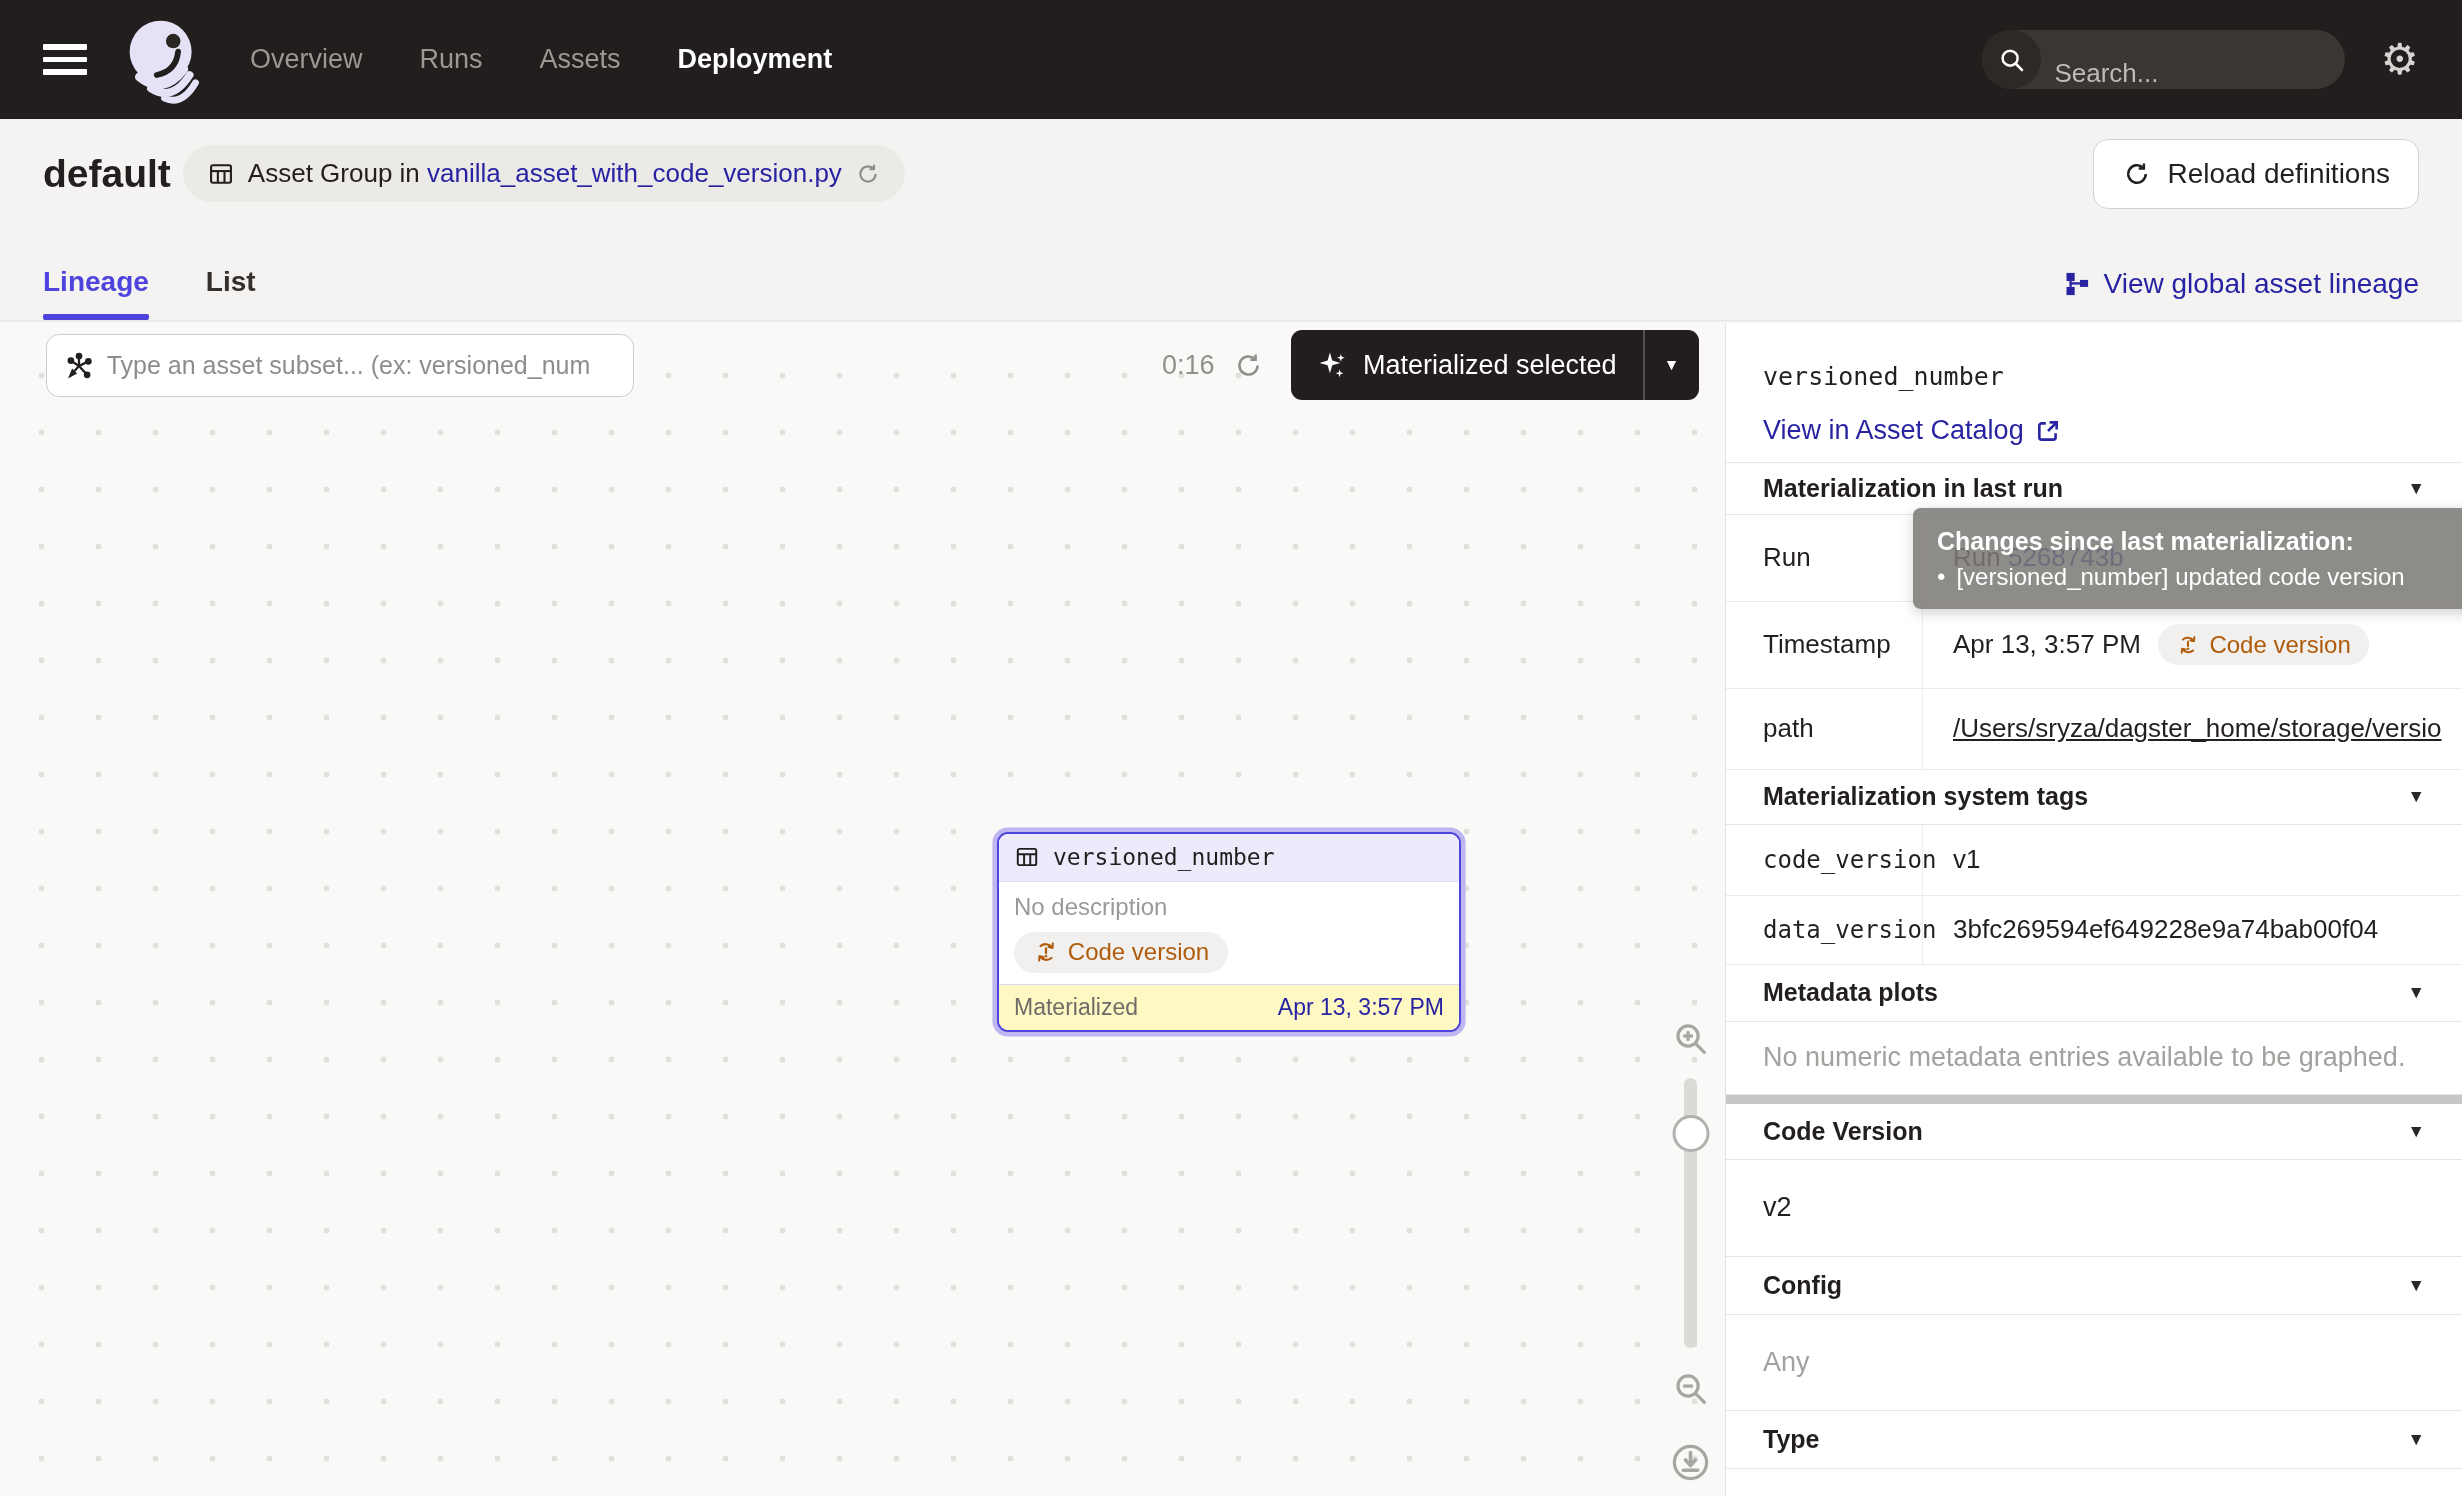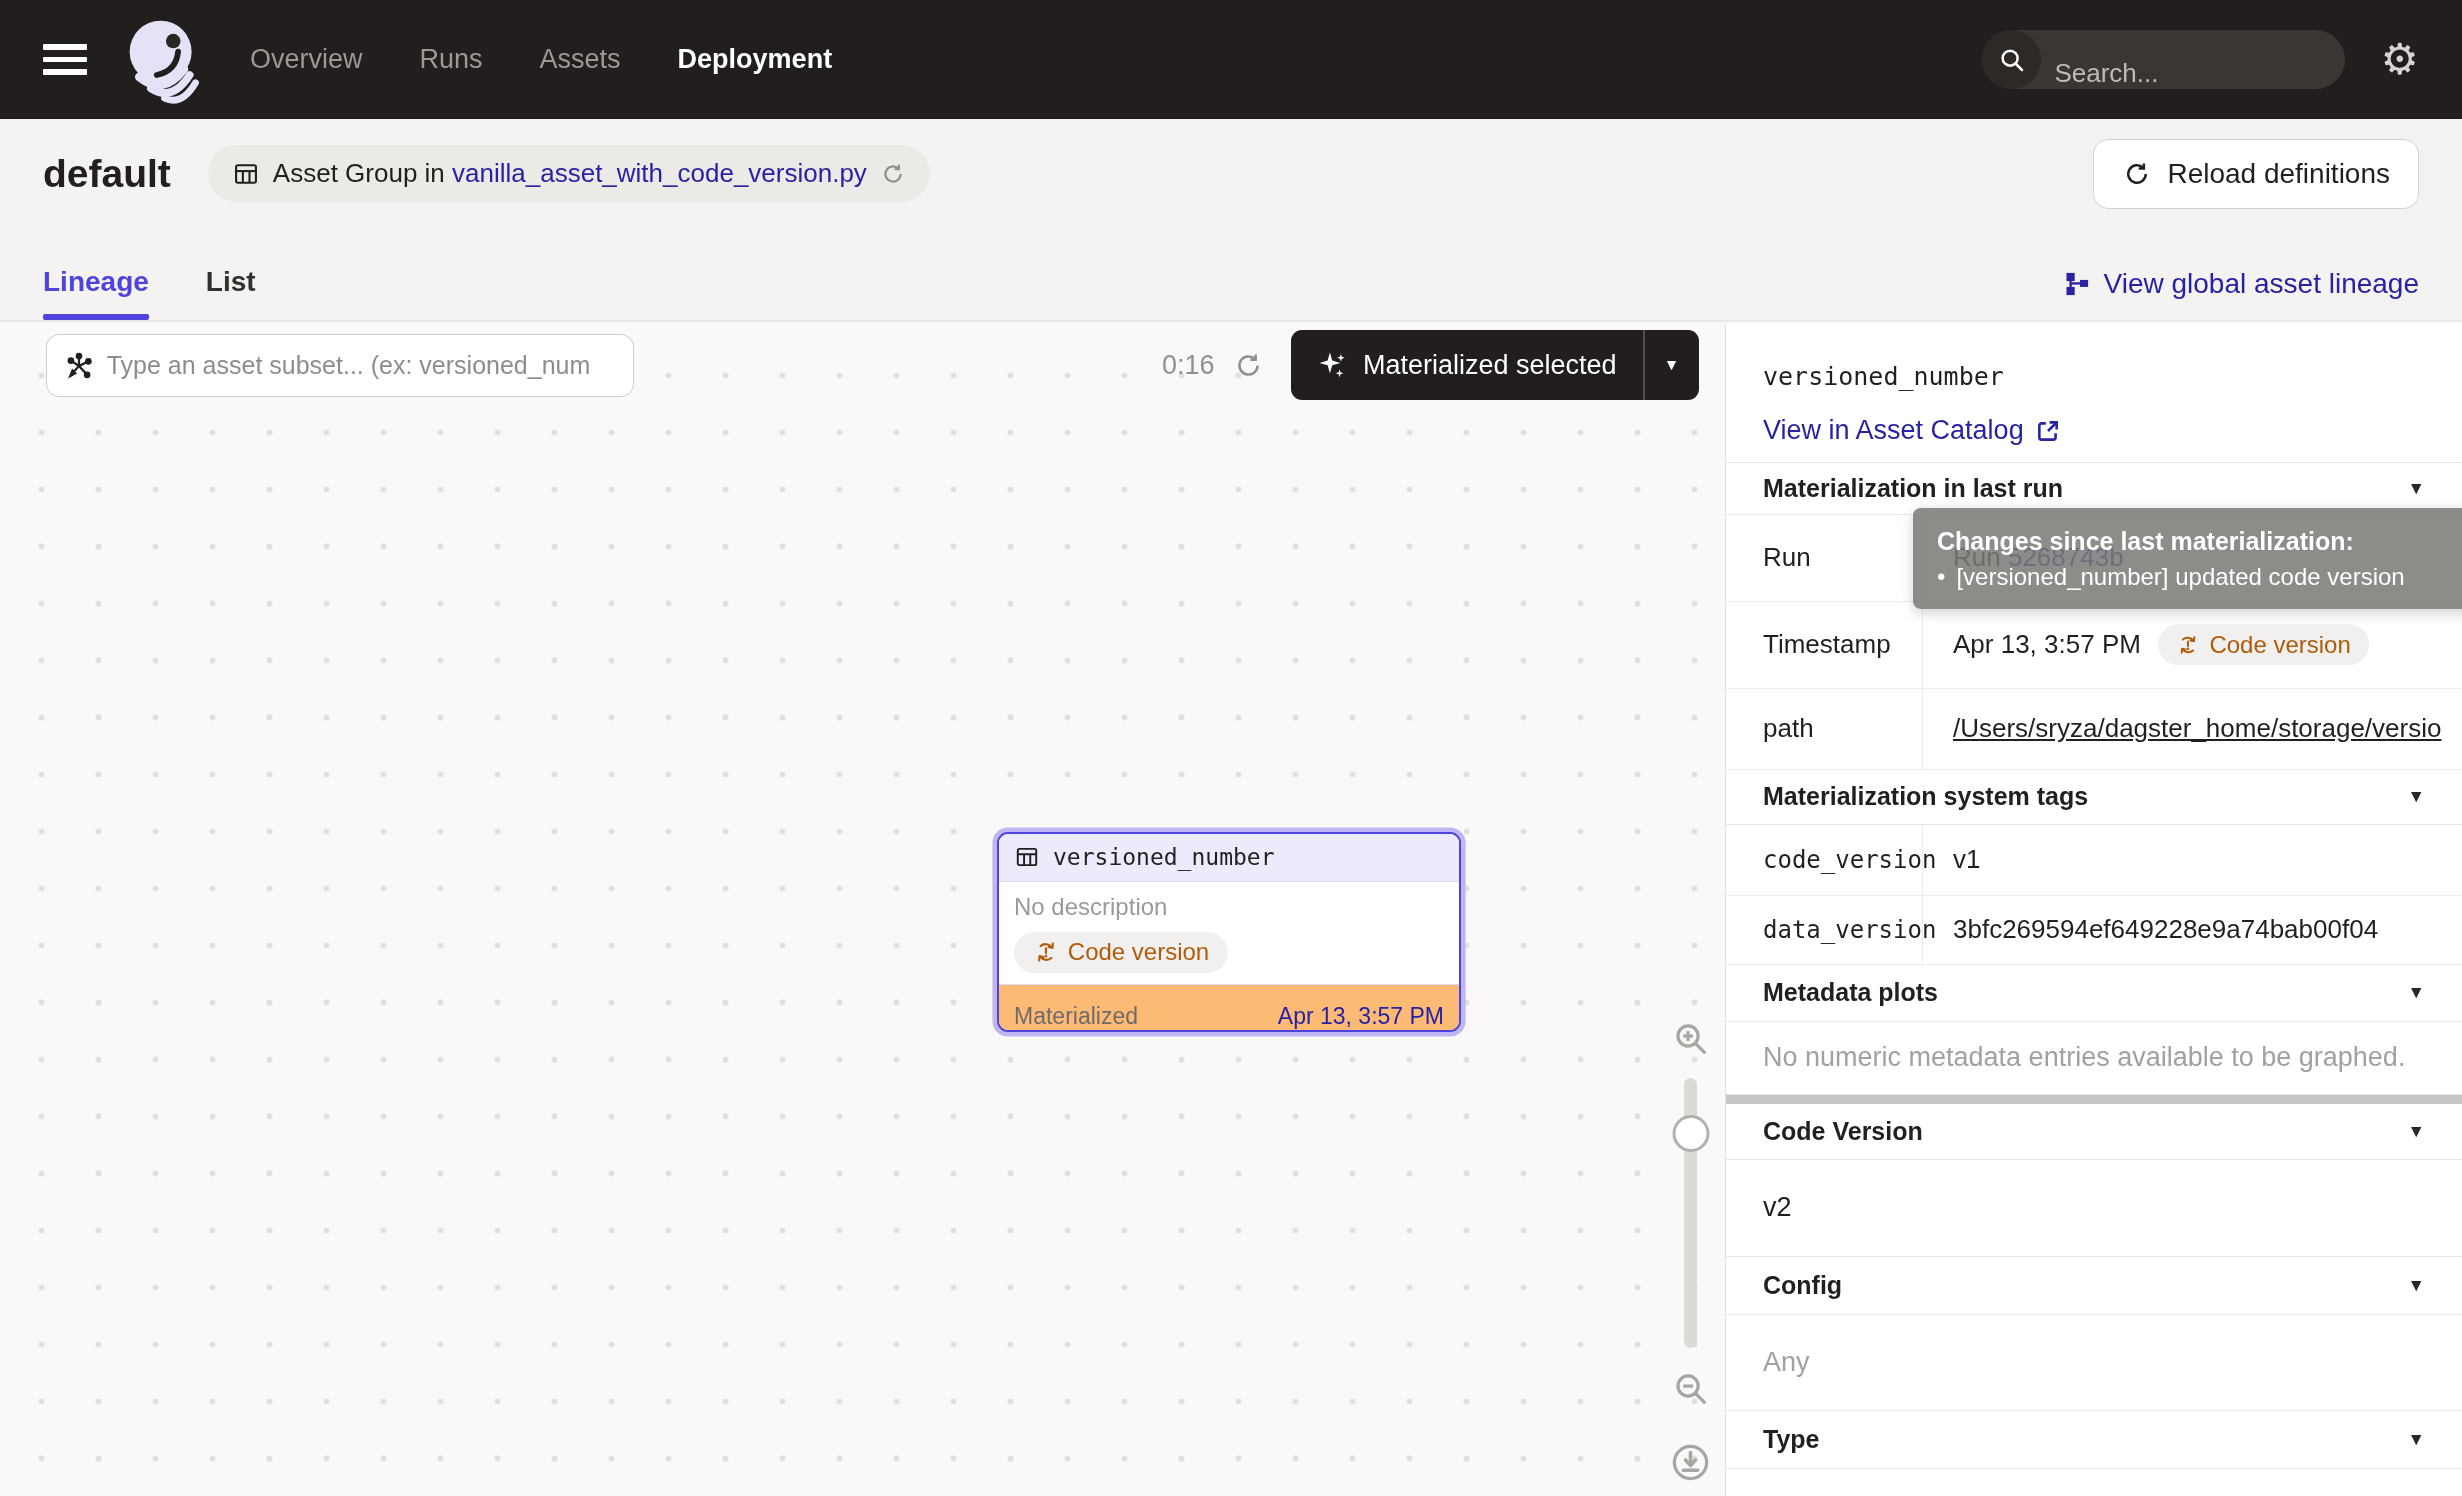--- a/index.html
+++ b/index.html
@@ -19,21 +19,21 @@
   .navlink.active { color:#FFFFFF; font-weight:700; }
   .nav-spacer { flex:1; }
   .searchpill { display:flex; align-items:flex-end; width:363px; height:59px; background:#3A3633; border-radius:30px; overflow:hidden; }
   .search-circ { width:59px; height:59px; border-radius:50%; background:#2C2926; display:flex; align-items:center; justify-content:center; flex:0 0 auto; }
   .searchpill input { flex:1; background:transparent; border:none; outline:none; font-size:26px; color:#E8E6E4; padding:0 13px; font-family:inherit; }
   .searchpill input::placeholder { color:#BDBBB8; }
   .gear { font-size:43px; color:#D6D4D2; margin-left:35px; cursor:pointer; line-height:1; }
 
   
   .pagehead { position:absolute; left:0; top:119px; width:100%; height:202px; background:#F4F3F1; border-bottom:1.9px solid #E6E4E2; }
-  .headrow { position:absolute; left:43px; top:26px; display:flex; align-items:center; gap:37px; }
+  .headrow { position:absolute; left:43px; top:26px; display:flex; align-items:center; gap:12px; }
   .page-title { font-size:39px; font-weight:700; }
   .group-chip { display:flex; align-items:center; gap:13px; height:57px; background:#EBEAE7; border-radius:30px; padding:0 24px; font-size:26px; }
   .group-chip .chip-link { color:#2823A3; cursor:pointer; }
   .reload-defs { position:absolute; right:43px; top:20.4px; display:flex; align-items:center; gap:15px; height:70px;
                  background:#FFFFFF; border:1.9px solid #D3D1CF; border-radius:15px; padding:0 28px; font-size:28px; cursor:pointer; }
   .tabs { position:absolute; left:43px; bottom:0; display:flex; gap:57px; }
   .tab { font-size:28px; font-weight:600; padding-bottom:22px; cursor:pointer; color:#33302E; position:relative; }
   .tab.active { color:#4F43DD; }
   .tab.active::after { content:""; position:absolute; left:0; right:0; bottom:0; height:5.6px; background:#4F43DD; border-radius:1.9px; }
   .global-lineage { position:absolute; right:43px; bottom:20.4px; display:flex; align-items:center; gap:13px;
@@ -58,21 +58,21 @@
   
   .node { position:absolute; left:997px; top:509px; width:464px; height:200px; background:#FFFFFF;
           border:2.8px solid #4F43DD; box-shadow:0 0 0 4.6px #BDB6F1; border-radius:11px; overflow:hidden;
           display:flex; flex-direction:column; cursor:pointer; }
   .node-head { height:51px; background:#ECEAFB; border-bottom:0.9px solid #DEDAF6; display:flex; align-items:center; gap:13px; padding:0 15px; }
   .node-title { font-size:23px; color:#231F1E; }
   .node-body { flex:1; padding:11px 15px; }
   .node-desc { font-size:24px; color:#9C9A98; margin-bottom:11px; }
   .badge { display:inline-flex; align-items:center; gap:9.3px; background:#F1F0EE; border-radius:22px; padding:6.5px 18.5px; }
   .badge span { font-size:24px; color:#AF5B0B; }
-  .node-foot { height:49px; background:#fdba74; border-top:0.9px solid #DEDAF6; display:flex; align-items:flex-end; justify-content:space-between; padding:0 15px; }
+  .node-foot { height:49px; background:#fef9c3; border-top:0.9px solid #DEDAF6; display:flex; align-items:center; justify-content:space-between; padding:0 15px; }
   .node-status { font-size:23px; color:#6E6B68; }
   .node-time { font-size:23px; color:#2823A3; }
 
   
   .zoomctl { position:absolute; left:1661px; top:696px; width:59px; display:flex; flex-direction:column; align-items:center; }
   .zc-icon { cursor:pointer; }
   .zc-track { width:13px; height:270px; background:#DCDAD7; border-radius:6.5px; margin:20.4px 0; position:relative; cursor:pointer; }
   .zc-thumb { position:absolute; left:50%; transform:translateX(-50%); top:37px; width:37px; height:37px; border-radius:50%;
               background:#FFFFFF; border:3.7px solid #B3B1AE; }
   .zc-gap { height:33px; }

